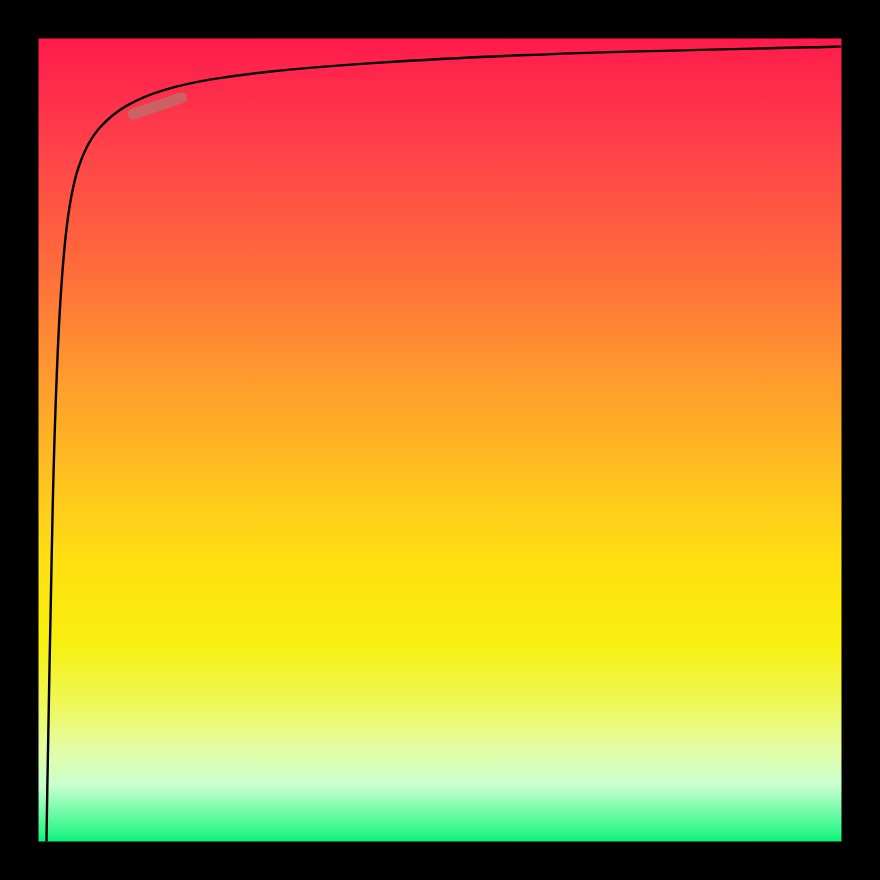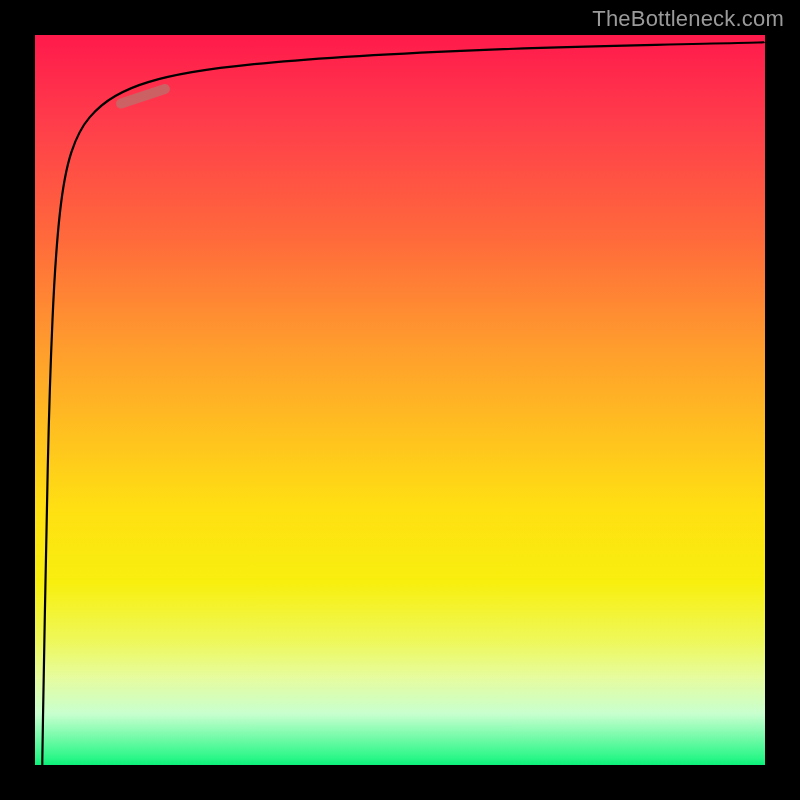--- a/index.html
+++ b/index.html
@@ -73,14 +73,13 @@
 
 <div class="stage">
 
   <div class="plot-area"></div>
 
   <svg class="curve-layer" viewBox="0 0 730 730">
     <path class="curve-path" d="M 7.3 730.0 Q 7.3 730.0 7.3 726.4 Q 7.3 722.7 8.0 682.5 Q 8.8 642.4 9.9 576.7 Q 10.9 511.0 12.8 430.7 Q 14.6 350.4 17.5 284.7 Q 20.4 219.0 24.8 178.8 Q 29.2 138.7 36.5 116.8 Q 43.8 94.9 54.8 82.1 Q 65.7 69.4 80.3 61.0 Q 94.9 52.6 113.2 47.1 Q 131.4 41.6 156.9 37.2 Q 182.5 32.9 219.0 29.2 Q 255.5 25.6 310.3 21.9 Q 365.0 18.3 438.0 15.3 Q 511.0 12.4 620.5 9.9 T 730.0 7.3"></path>
     <line class="marker" x1="86.1" y1="68.6" x2="129.9" y2="54.0"></line>
   </svg>
 
-  <div class="attribution">TheBottleneck.com</div>
 </div>
 
 </body></html>

